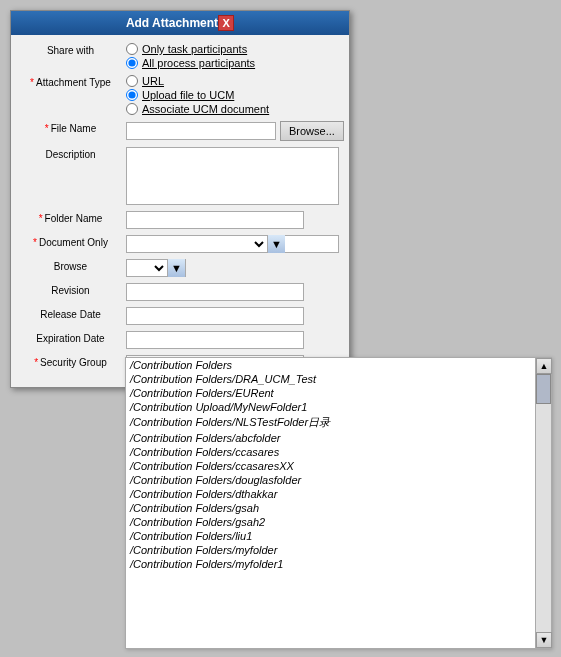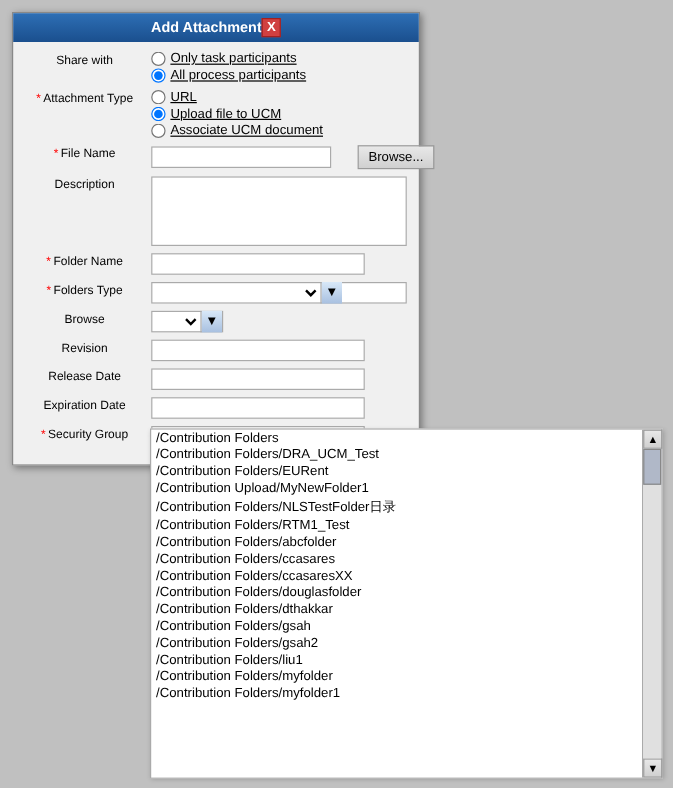--- a/index.html
+++ b/index.html
@@ -85,21 +85,21 @@
     }
     input[type="text"] {
       height: 18px;
       font-size: 11px;
       border: 1px solid #aaa;
       padding: 1px 3px;
       background: white;
     }
     .file-row {
       display: flex;
-      gap: 22px;
+      gap: 4px;
       align-items: center;
     }
     .file-input {
       flex: 1;
     }
     .browse-btn {
       background: linear-gradient(to bottom, #e8e8e8, #d0d0d0);
       border: 1px solid #999;
       font-size: 11px;
       padding: 1px 8px;
@@ -249,21 +249,21 @@
       <div class="form-label">
         <span class="required-star">*</span><span>Folder Name</span>
       </div>
       <div class="form-control-area">
         <input type="text" class="folder-name-input" style="">
       </div>
     </div>
 
     <div class="form-row">
       <div class="form-label">
-        <span class="required-star">*</span><span>Folders Type</span>
+        <span class="required-star">*</span><span>Document Only</span>
       </div>
       <div class="form-control-area">
         <div class="select-with-arrow">
           <select style="width:140px;"></select>
           <div class="dropdown-arrow">▼</div>
         </div>
       </div>
     </div>
 
     <div class="form-row">
@@ -304,27 +304,26 @@
       <div class="form-control-area">
         <input type="text" style="width: 178px;">
       </div>
     </div>
 
   </div>
 </div>
 
 <div class="folder-dropdown" style="position:absolute; top:357px; left:125px; width:427px;">
   <div style="position:relative; display:flex;">
-    <div class="folder-list" id="folder-list" style="width:411px;">
+    <div class="folder-list" id="folder-list" style="width:411px;font-style:italic;">
     <div class="folder-item">/Contribution Folders</div>
         <div class="folder-item">/Contribution Folders/DRA_UCM_Test</div>
         <div class="folder-item">/Contribution Folders/EURent</div>
         <div class="folder-item">/Contribution Upload/MyNewFolder1</div>
         <div class="folder-item">/Contribution Folders/NLSTestFolder日录</div>
-        <div class="folder-item">/Contribution Folders/RTM1_Test</div>
         <div class="folder-item">/Contribution Folders/abcfolder</div>
         <div class="folder-item">/Contribution Folders/ccasares</div>
         <div class="folder-item">/Contribution Folders/ccasaresXX</div>
         <div class="folder-item">/Contribution Folders/douglasfolder</div>
         <div class="folder-item">/Contribution Folders/dthakkar</div>
         <div class="folder-item">/Contribution Folders/gsah</div>
         <div class="folder-item">/Contribution Folders/gsah2</div>
         <div class="folder-item">/Contribution Folders/liu1</div>
         <div class="folder-item">/Contribution Folders/myfolder</div>
         <div class="folder-item">/Contribution Folders/myfolder1</div>

